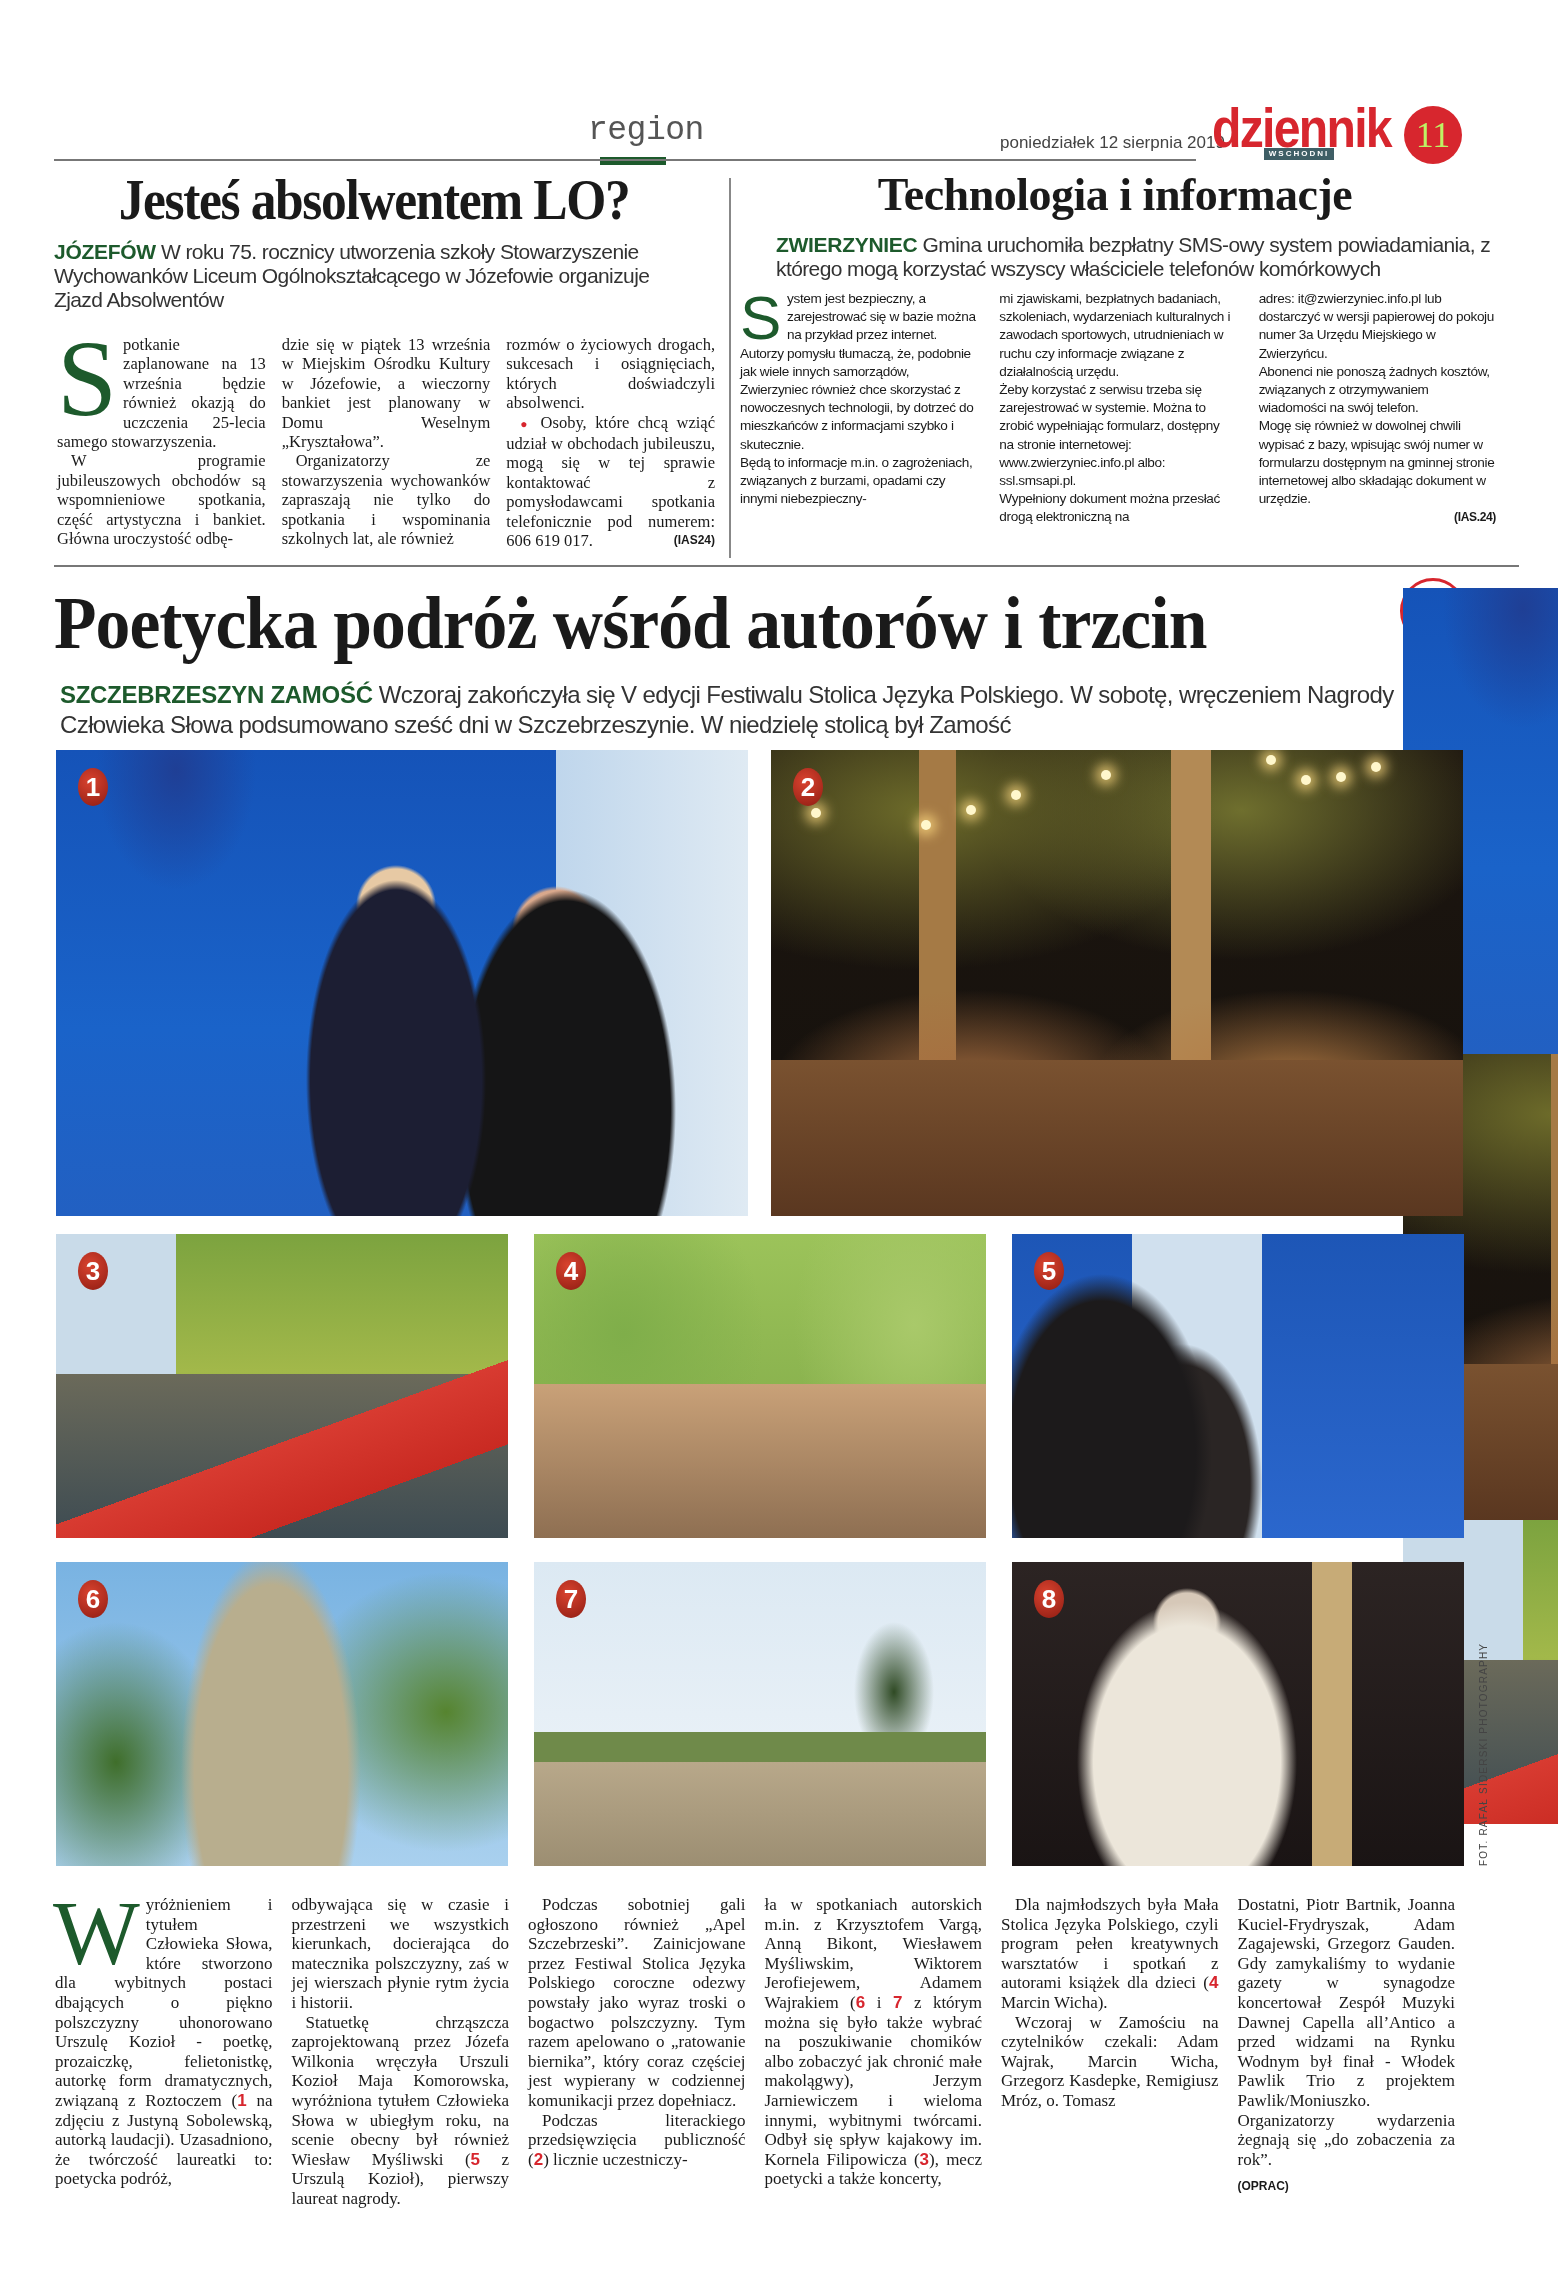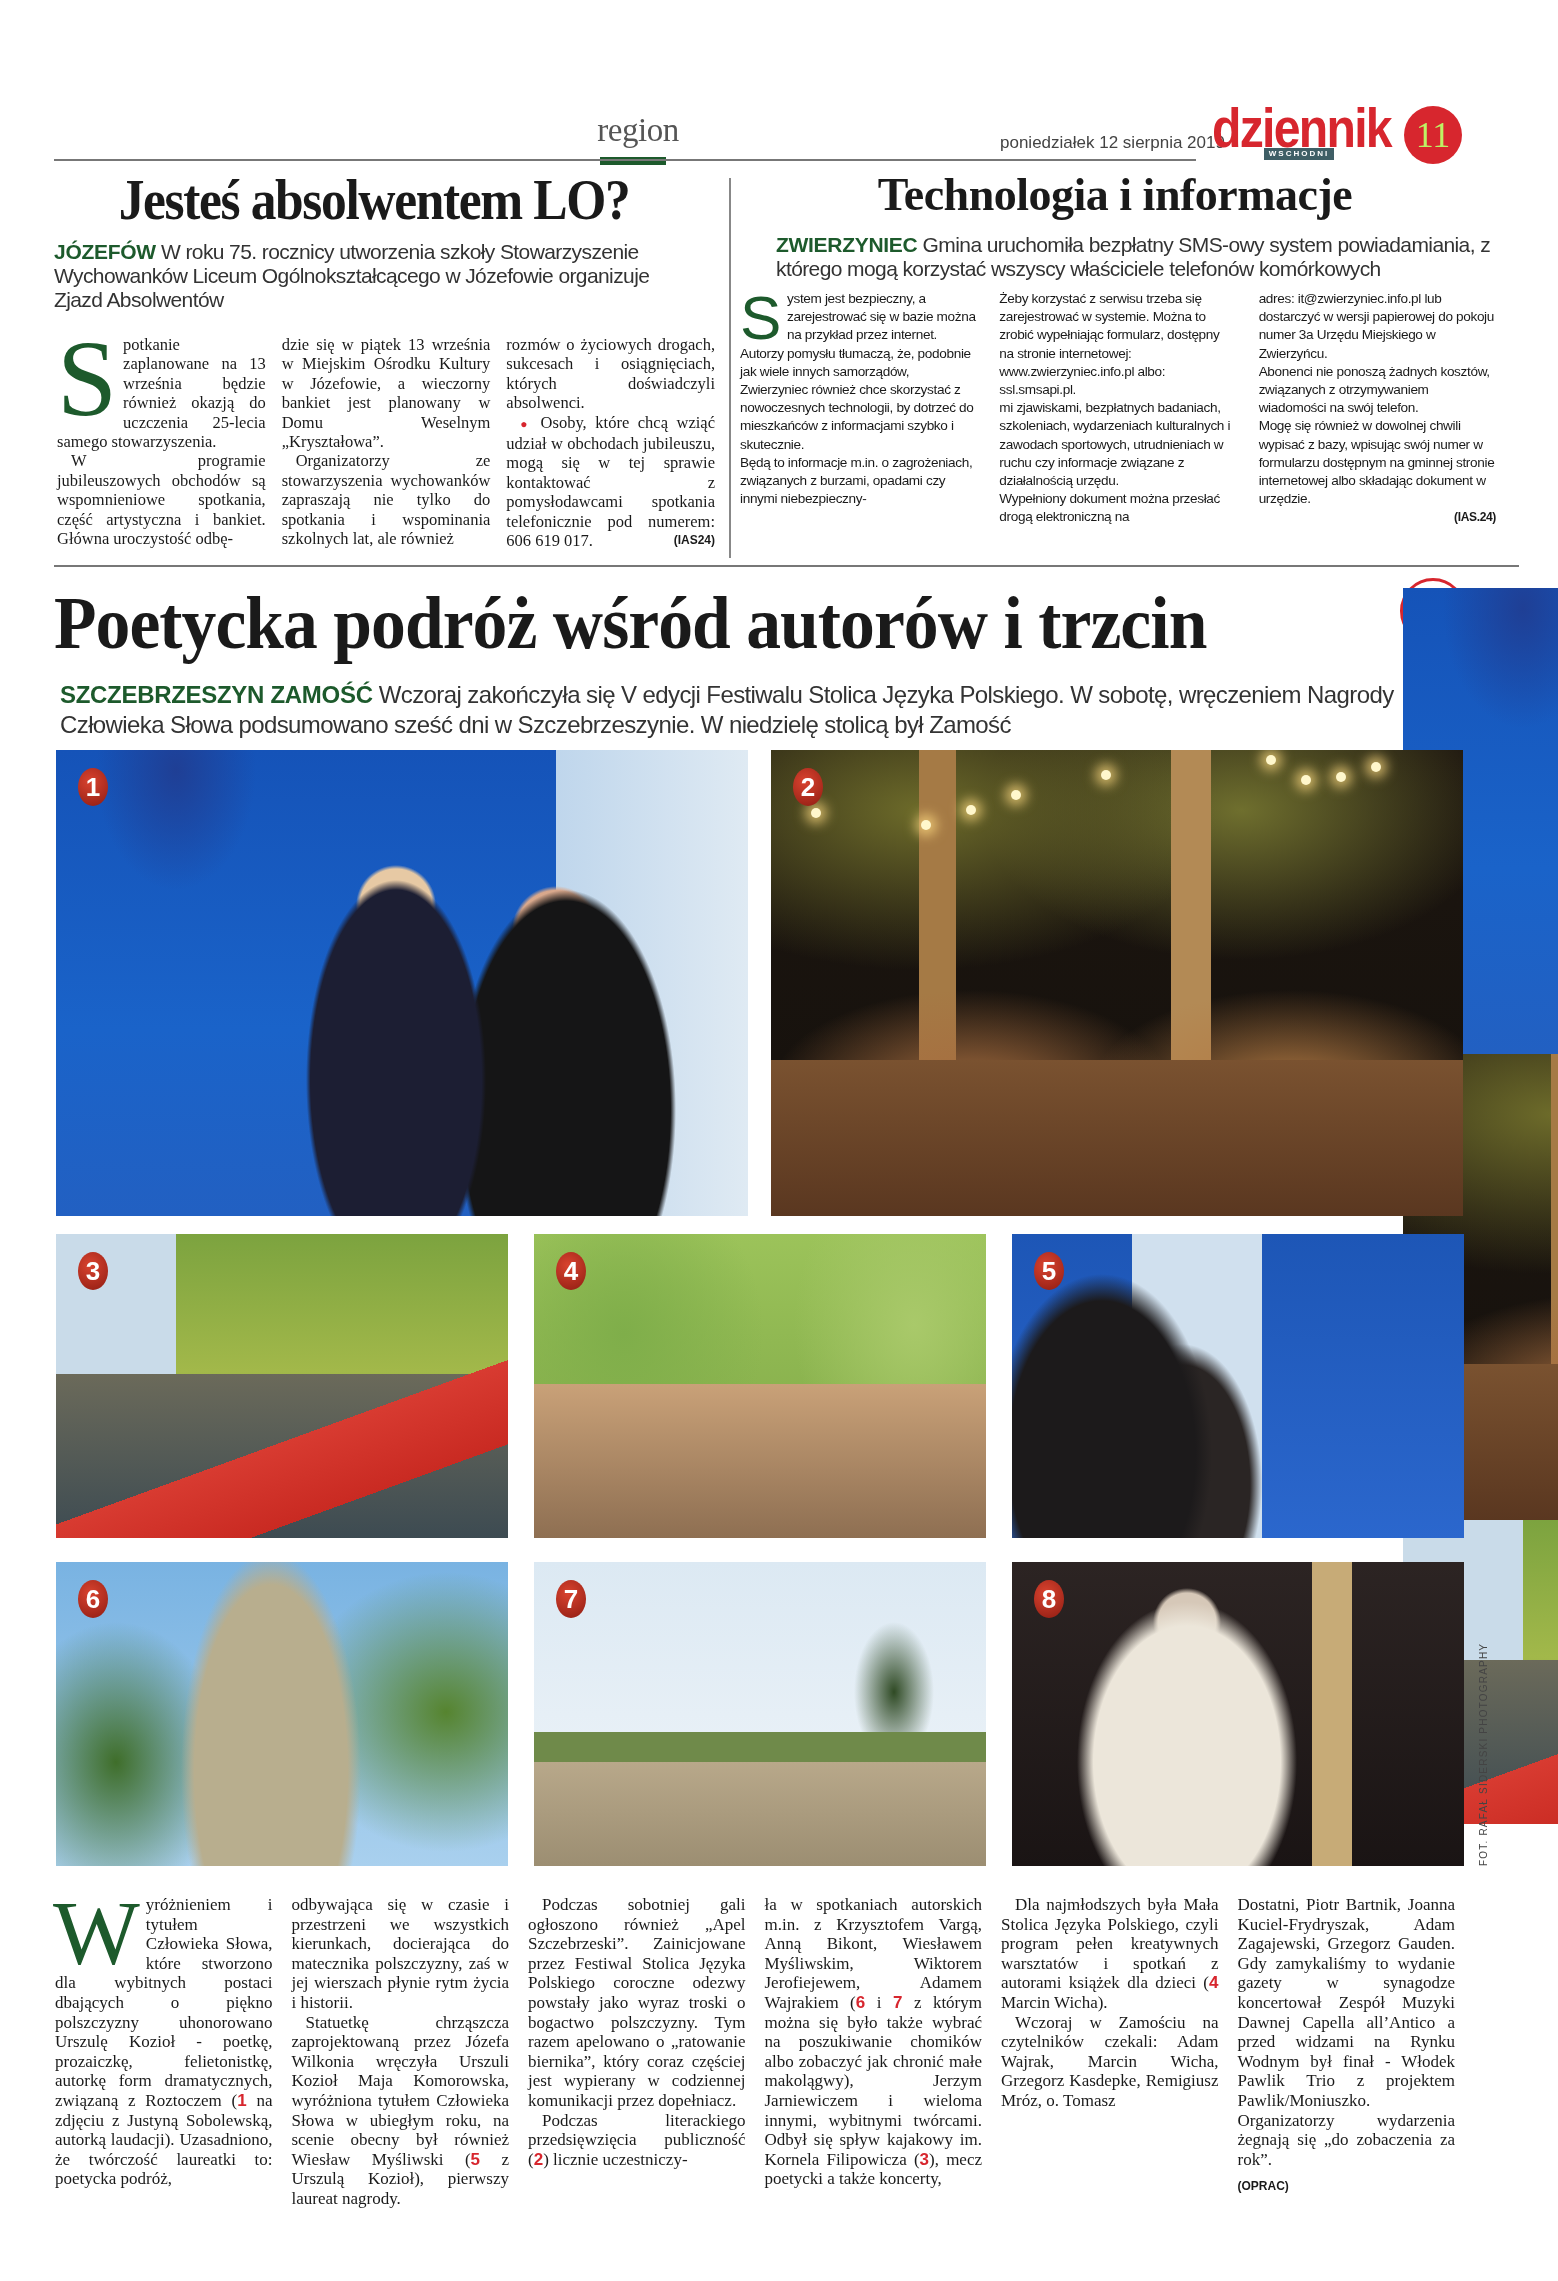--- a/index.html
+++ b/index.html
@@ -1,21 +1,21 @@
 <!DOCTYPE html>
 <html><head>
 <meta charset="utf-8">
 <style>
   * { box-sizing: border-box; margin: 0; padding: 0; }
   html, body { width: 1558px; height: 2281px; background: #ffffff; overflow: hidden; }
   body { position: relative; font-family: "Liberation Serif", serif; color: #1a1a1a; }
 
   
   .section-label { position: absolute; left: 588px; top: 112px; width: 100px; text-align: center;
-    font-family: Liberation Serif, serif; font-size: 33px; color: #555; font-weight: 300; letter-spacing: -0.5px; }
+    font-family: Liberation Mono, monospace; font-size: 33px; color: #555; font-weight: 300; letter-spacing: -0.5px; }
   .section-underline { position: absolute; left: 600px; top: 157px; width: 66px; height: 8px; background: #1d5a2c; }
   .top-rule { position: absolute; left: 54px; top: 159px; width: 1142px; height: 2px; background: #777; }
   .date { position: absolute; left: 1000px; top: 133px; font-family: "Liberation Sans", sans-serif; font-size: 17px; color: #444; }
   .logo { position: absolute; left: 1212px; top: 108px; width: 178px; height: 58px; }
   .logo-word { position: absolute; left: 0; top: -8px; font-family: "Liberation Sans", sans-serif; font-weight: 700;
     font-size: 56px; color: #d7262e; letter-spacing: -2px; transform: scaleX(0.86); transform-origin: left; line-height: 1; }
   .logo-sub { position: absolute; left: 52px; top: 40px; width: 70px; height: 12px; background: #3f5f66; color: #fff;
     font-family: "Liberation Sans", sans-serif; font-size: 8px; font-weight: 700; text-align: center; line-height: 12px; letter-spacing: 2px; }
   .page-num { position: absolute; left: 1404px; top: 106px; width: 58px; height: 58px; border-radius: 50%; background: #d7262e;
     color: #bef264; font-family: "Liberation Serif", serif; font-size: 36px; text-align: center; line-height: 58px; }
@@ -165,22 +165,22 @@
   <span class="kicker">ZWIERZYNIEC</span><span> Gmina uruchomiła bezpłatny SMS-owy system powiadamiania, z którego mogą korzystać wszyscy właściciele telefonów komórkowych</span>
 </div>
 <div class="a2-cols">
   <div class="col body-sans">
     <span class="dropcap-s2">S</span>
     <p>ystem jest bezpieczny, a zarejestrować się w bazie można na przykład przez internet.</p>
     <p>Autorzy pomysłu tłumaczą, że, podobnie jak wiele innych samorządów, Zwierzyniec również chce skorzystać z nowoczesnych technologii, by dotrzeć do mieszkańców z informacjami szybko i skutecznie.</p>
     <p>Będą to informacje m.in. o zagrożeniach, związanych z burzami, opadami czy innymi niebezpieczny-</p>
   </div>
   <div class="col body-sans">
+    <p>mi zjawiskami, bezpłatnych badaniach, szkoleniach, wydarzeniach kulturalnych i zawodach sportowych, utrudnieniach w ruchu czy informacje związane z działalnością urzędu.</p>
     <p>Żeby korzystać z serwisu trzeba się zarejestrować w systemie. Można to zrobić wypełniając formularz, dostępny na stronie internetowej: www.zwierzyniec.info.pl albo: ssl.smsapi.pl.</p>
-    <p>mi zjawiskami, bezpłatnych badaniach, szkoleniach, wydarzeniach kulturalnych i zawodach sportowych, utrudnieniach w ruchu czy informacje związane z działalnością urzędu.</p>
     <p>Wypełniony dokument można przesłać drogą elektroniczną na</p>
   </div>
   <div class="col body-sans">
     <p>adres: it@zwierzyniec.info.pl lub dostarczyć w wersji papierowej do pokoju numer 3a Urzędu Miejskiego w Zwierzyńcu.</p>
     <p>Abonenci nie ponoszą żadnych kosztów, związanych z otrzymywaniem wiadomości na swój telefon.</p>
     <p>Mogę się również w dowolnej chwili wypisać z bazy, wpisując swój numer w formularzu dostępnym na gminnej stronie internetowej albo składając dokument w urzędzie.</p>
     <p style="text-align:right"><span class="sig" style="float:none">(IAS.24)</span></p>
   </div>
 </div>
 

